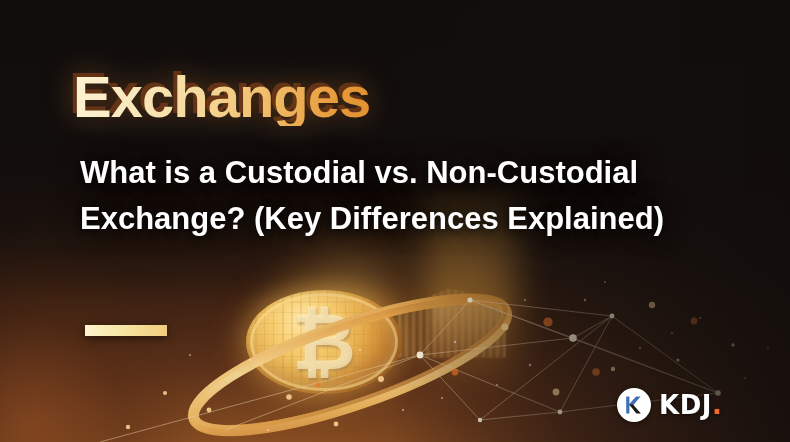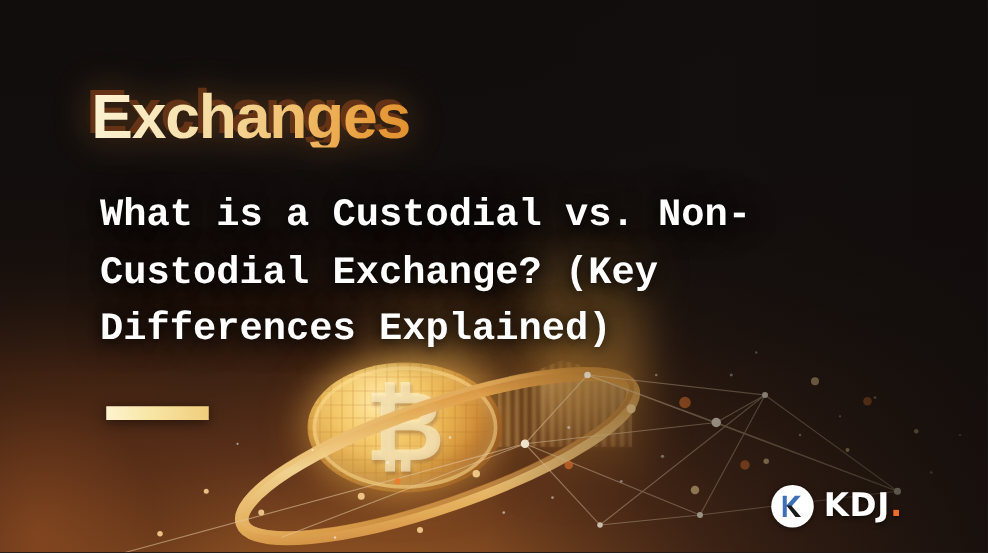--- a/index.html
+++ b/index.html
@@ -96,34 +96,33 @@
     position:absolute; left:150px; top:300px; width:360px; height:110px;
   }
   .ring svg{ overflow:visible; }
 
   
   .network{ position:absolute; left:0; top:0; width:790px; height:442px; }
 
   
   .title{
     position:absolute; left:73px; top:68px;
-    font-size:50px; font-weight:bold; letter-spacing:-1px;
+    font-size:58px; font-weight:bold; letter-spacing:-1px;
     line-height:1;
     background:linear-gradient(100deg, #fdf3d3 0%, #f9e9bf 20%, #f5d899 44%, #efb863 68%, #e79b3a 88%, #e0902f 100%);
     -webkit-background-clip:text; background-clip:text;
     color:transparent; -webkit-text-fill-color:transparent;
     filter:drop-shadow(-4px -4px 0 rgba(110,55,22,.85)) drop-shadow(0 0 14px rgba(210,130,50,.35));
     white-space:nowrap;
   }
   .subtitle{
     position:absolute; left:80px; top:150px; width:600px;
     font-size:31px; font-weight:bold; line-height:1.47;
     color:#ffffff;
     text-shadow:0 2px 10px rgba(0,0,0,.85), 0 0 26px rgba(0,0,0,.65);
-    font-family:Liberation Mono, monospace;
   }
   .accent-bar{
     position:absolute; left:85px; top:325px; width:82px; height:11px;
     background:linear-gradient(to right, #fdf4cf 0%, #f8e5a4 45%, #f0cd7c 100%);
     box-shadow:0 2px 10px rgba(0,0,0,.55);
   }
 
   
   .logo{
     position:absolute; left:617px; top:388px;

